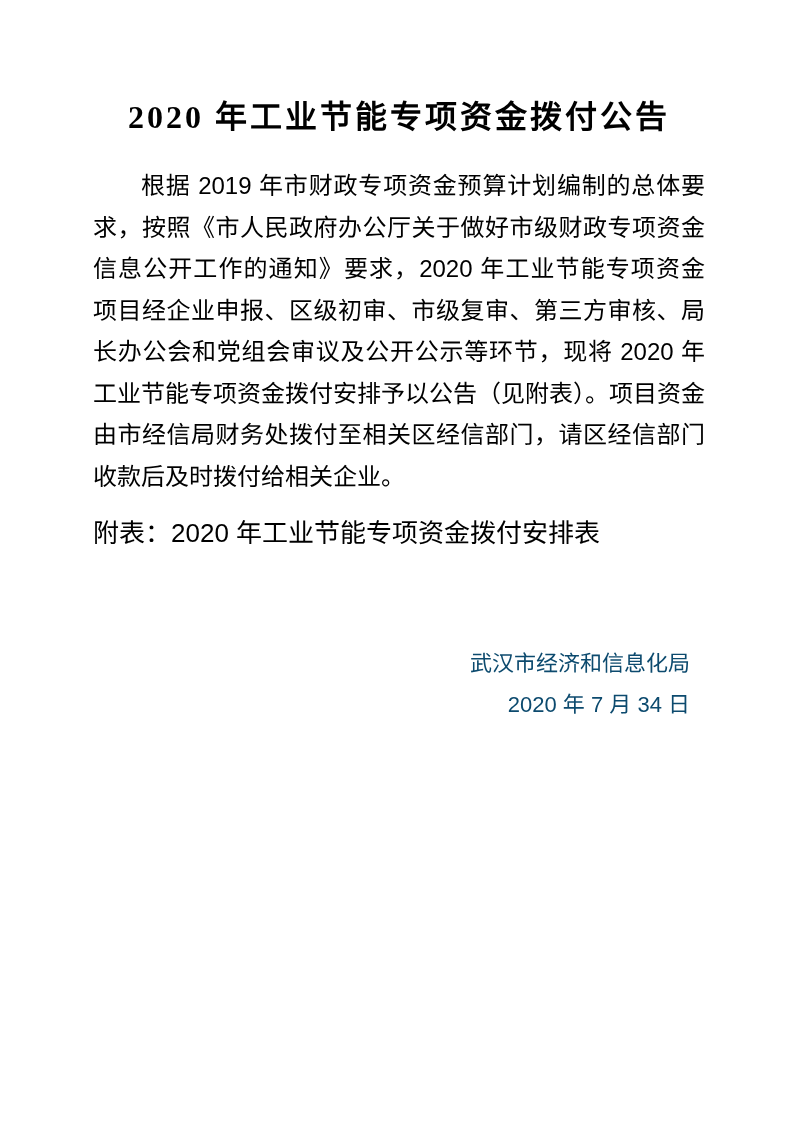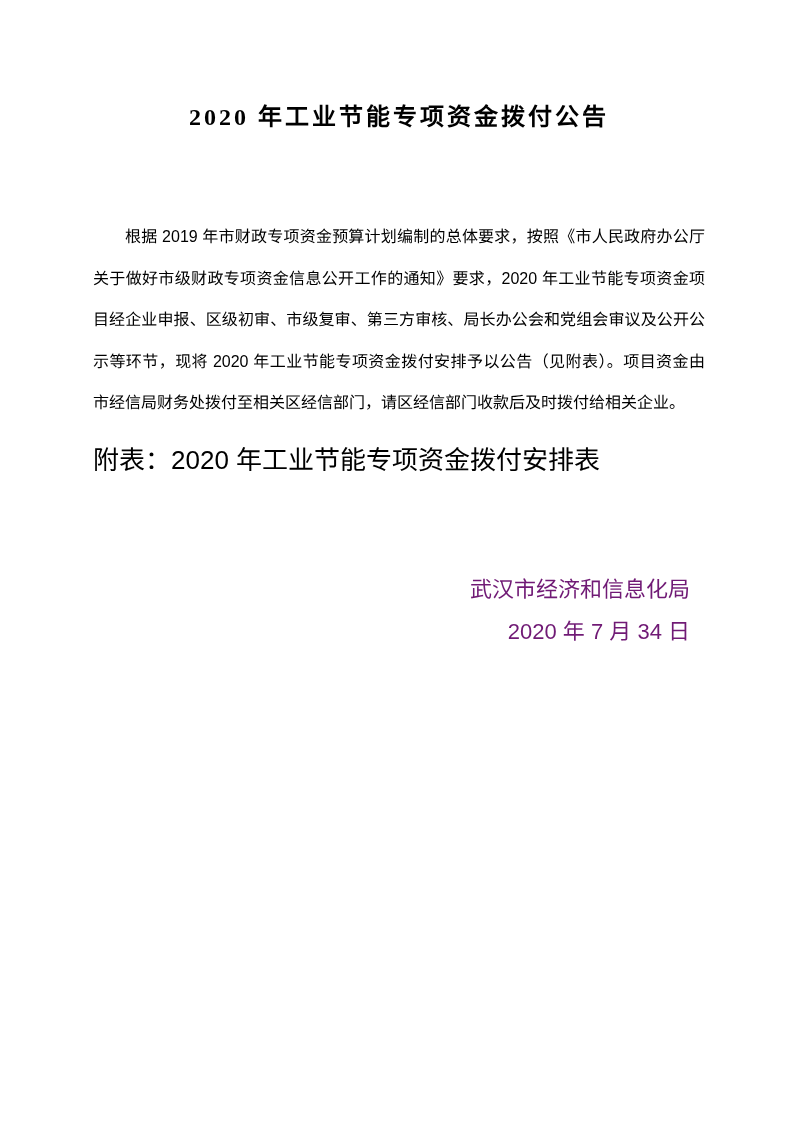--- a/index.html
+++ b/index.html
@@ -15,30 +15,30 @@
   }
   .page {
     width: 793px;
     height: 1122px;
     background: #ffffff;
     padding: 97px 88px 0 93px;
   }
   .doc-title {
     font-family: "Liberation Serif", "DejaVu Serif", serif;
     font-weight: bold;
-    font-size: 24px;
+    font-size: 32px;
     line-height: 40px;
     letter-spacing: 3px;
     text-align: center;
     color: #000000;
-    margin-bottom: 79px;
+    margin-bottom: 28px;
     white-space: nowrap;
   }
   .body-paragraph {
-    font-size: 16px;
+    font-size: 24px;
     line-height: 41.5px;
     text-align: justify;
     text-indent: 2em;
     color: #000000;
   }
   .attachment-line {
     font-size: 26px;
     line-height: 41.5px;
     text-align: left;
     margin-top: 16px;
@@ -46,21 +46,21 @@
   }
   .signature-block {
     margin-top: 88px;
     text-align: right;
     padding-right: 15px;
   }
   .signature-issuer,
   .signature-date {
     font-size: 22px;
     line-height: 41.5px;
-    color: #701a75;
+    color: #0c4a6e;
   }
 </style>
 </head>
 <body>
 
 <div class="page">
 
   <h1 class="doc-title">2020 年工业节能专项资金拨付公告</h1>
 
   <p class="body-paragraph">根据 2019 年市财政专项资金预算计划编制的总体要求，按照《市人民政府办公厅关于做好市级财政专项资金信息公开工作的通知》要求，2020 年工业节能专项资金项目经企业申报、区级初审、市级复审、第三方审核、局长办公会和党组会审议及公开公示等环节，现将 2020 年工业节能专项资金拨付安排予以公告（见附表）。项目资金由市经信局财务处拨付至相关区经信部门，请区经信部门收款后及时拨付给相关企业。</p>

